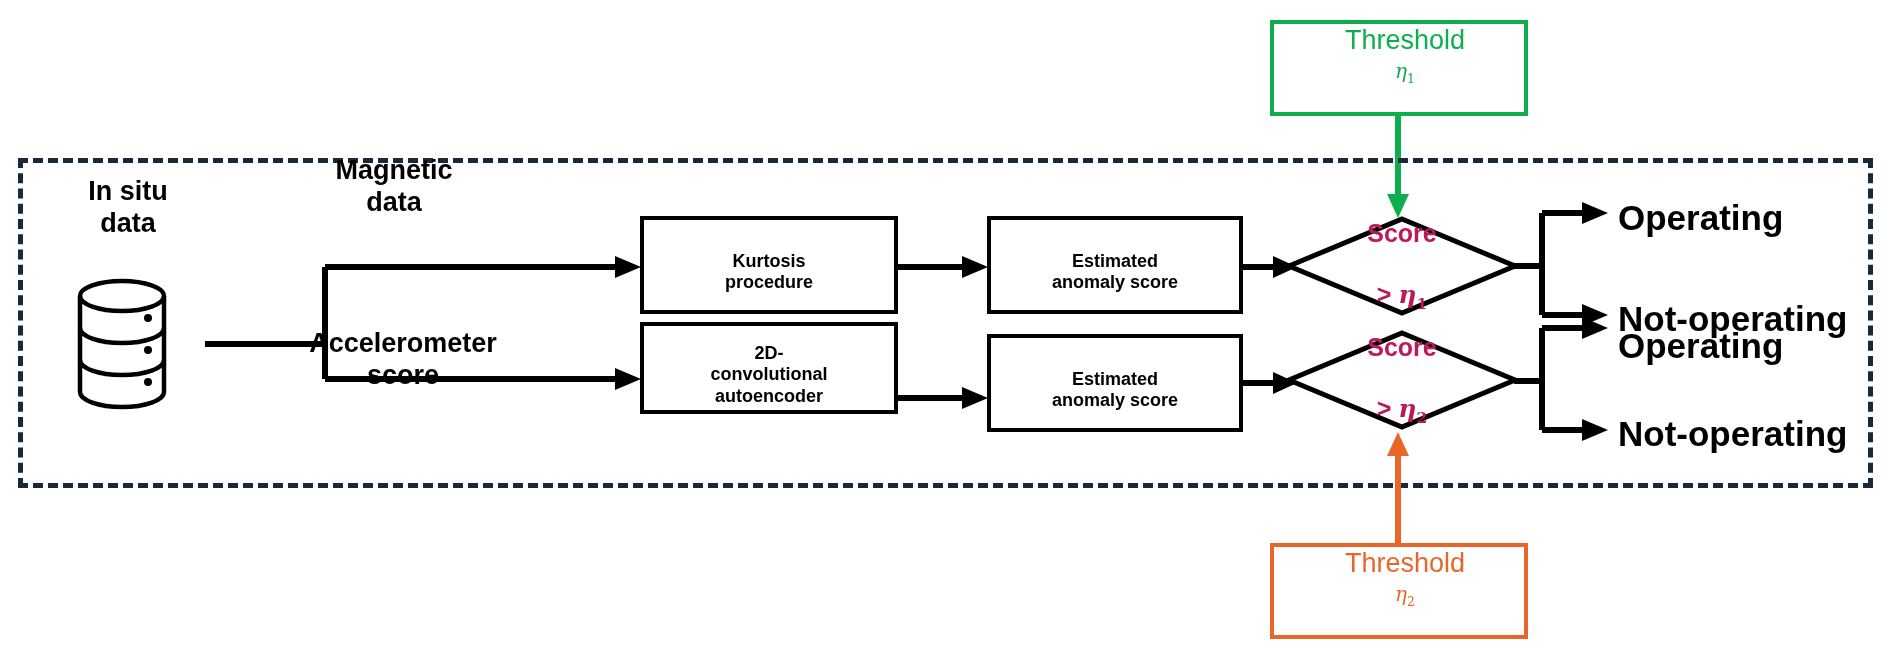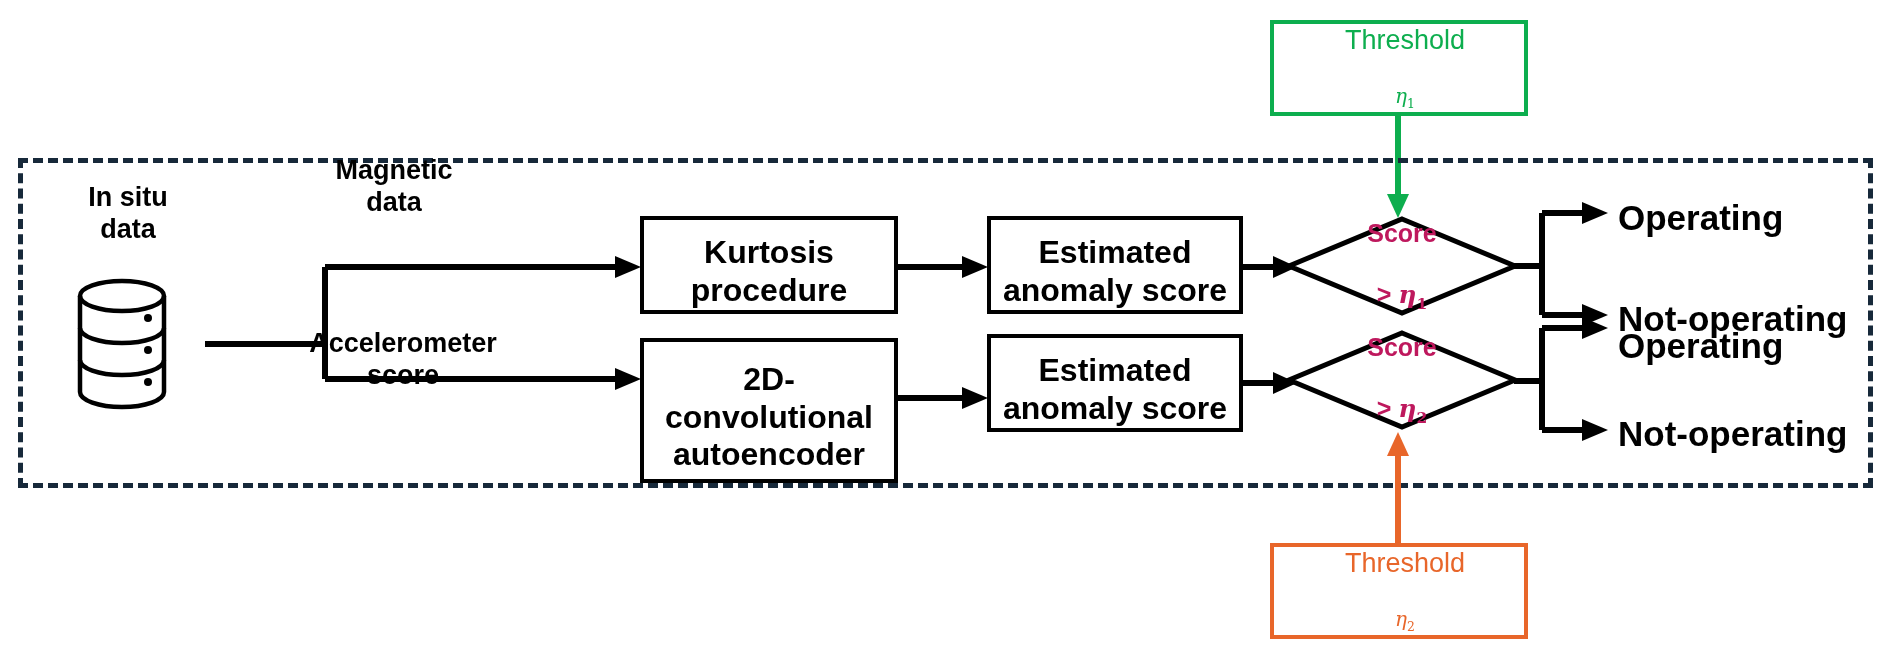--- a/index.html
+++ b/index.html
@@ -40,30 +40,30 @@
 
   
   .proc-box {
     border: 4px solid #000000;
     box-sizing: border-box;
     background: #ffffff;
     display: flex;
     align-items: center;
     justify-content: center;
   }
-  .proc-box .lbl { font-size: 32px; margin-top: 14px; }
+  .proc-box .lbl { font-size: 18px; margin-top: 14px; }
 
   
   .thr-box {
     box-sizing: border-box;
     background: #ffffff;
     display: flex;
     flex-direction: column;
     align-items: center;
-    justify-content: space-between;
+    justify-content: flex-start;
     padding-left: 12px;
   }
   .thr-box .thr-title {
     font-size: 27px;
     font-weight: normal;
     line-height: 1.25;
   }
   .thr-box .thr-sym {
     font-family: "DejaVu Serif", serif;
     font-style: italic;
@@ -116,21 +116,21 @@
     <div class="thr-sym"><span>η</span><sub>1</sub></div>
   </div>
 
   <svg class="abs" style="left:1380px; top:112px; width:40px; height:112px;">
     <line x1="18" y1="0" x2="18" y2="88" stroke="#0dae4e" stroke-width="6"></line>
     <polygon points="18,106 7,82 29,82" fill="#0dae4e"></polygon>
   </svg>
 
   <div class="abs dashed-container"></div>
 
-  <div class="abs lbl flow-label" style="left:28px; top:182px; width:200px;">In situ
+  <div class="abs lbl flow-label" style="left:28px; top:176px; width:200px;">In situ
 data</div>
 
   <svg class="abs" style="left:70px; top:276px; width:120px; height:142px;">
     <g fill="none" stroke="#000000" stroke-width="4.5">
 
       <path d="M10,20 L10,116 A42,15 0 0 0 94,116 L94,20"></path>
 
       <ellipse cx="52" cy="20" rx="42" ry="15"></ellipse>
 
       <path d="M10,52 A42,15 0 0 0 94,52"></path>
@@ -159,21 +159,21 @@
   <div class="abs lbl flow-label" style="left:284px; top:155px; width:220px;">Magnetic
 data</div>
   <div class="abs lbl flow-label" style="left:278px; top:328px; width:250px;">Accelerometer
 score</div>
 
   <div class="abs proc-box" style="left:640px; top:216px; width:258px; height:98px;">
     <div class="lbl">Kurtosis
 procedure</div>
   </div>
 
-  <div class="abs proc-box" style="left:640px; top:338px; width:258px; height:145px;">
+  <div class="abs proc-box" style="left:640px; top:322px; width:258px; height:92px;">
     <div class="lbl">2D-
 convolutional
 autoencoder</div>
   </div>
 
   <svg class="abs" style="left:898px; top:255px; width:96px; height:26px;">
     <line x1="0" y1="12" x2="72" y2="12" stroke="#000000" stroke-width="6"></line>
     <polygon points="90,12 64,1 64,23" fill="#000000"></polygon>
   </svg>
   <svg class="abs" style="left:898px; top:386px; width:96px; height:26px;">

